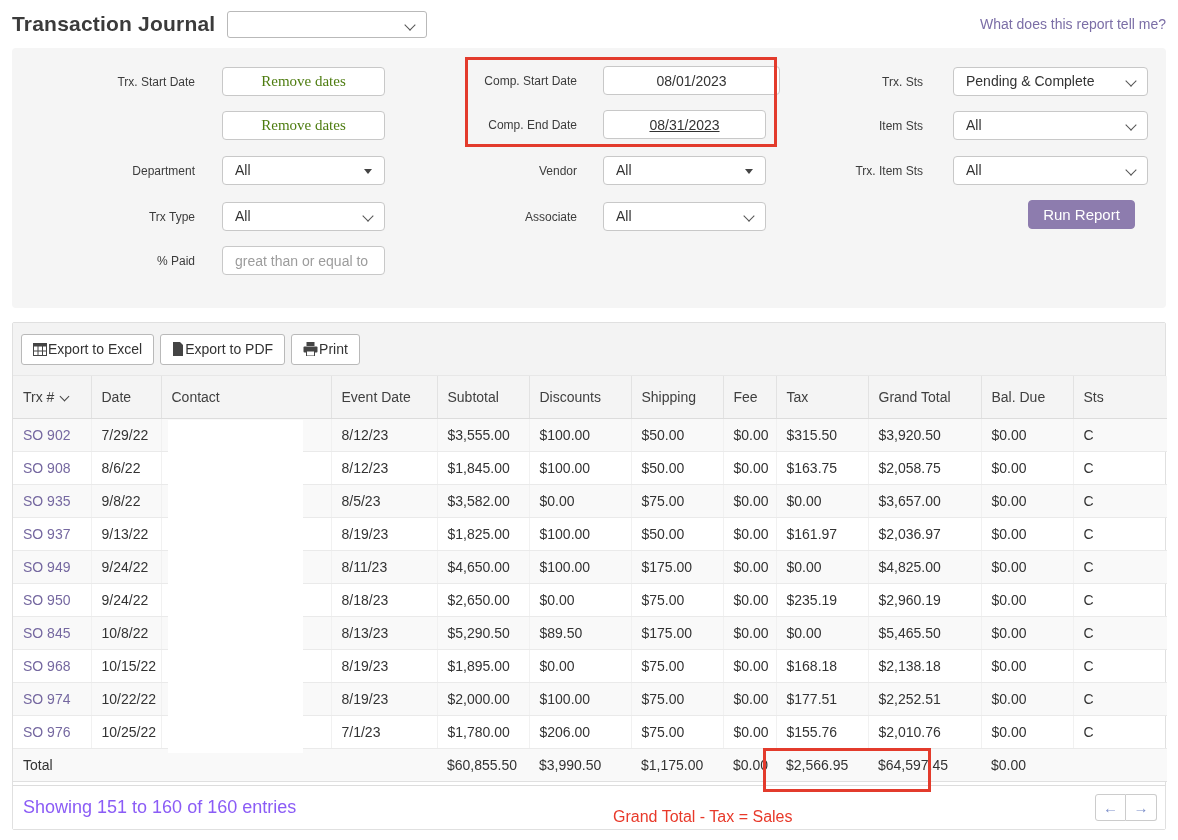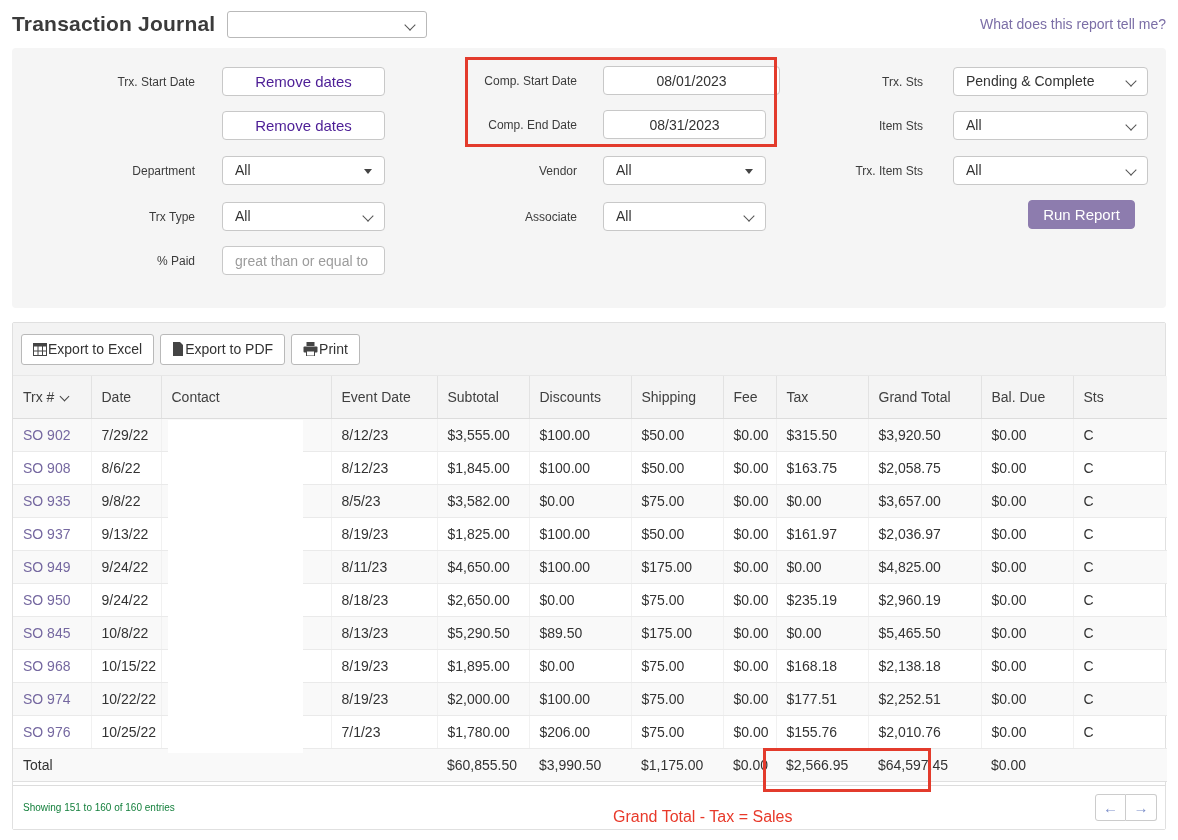--- a/index.html
+++ b/index.html
@@ -8,21 +8,21 @@
   
   .page-header { position:absolute; left:12px; top:8px; width:1154px; height:32px; display:flex; align-items:center; }
   .page-title { font-size:21px; color:#3b3b3b; font-weight:600; margin-right:12px; letter-spacing:.2px; }
   .report-select { width:200px; height:27px; background:#fff; border:1px solid #b9b9b9; border-radius:3px; position:relative; cursor:pointer; }
   .help-link { margin-left:auto; font-size:14px; color:#7b6ea6; cursor:pointer; }
 
   
   .filter-panel { position:absolute; left:12px; top:48px; width:1154px; height:260px; background:#f5f5f5; border-radius:4px; }
   .f-label { position:absolute; height:30px; line-height:30px; font-size:12px; color:#3c3c3c; text-align:right; }
   .f-control { position:absolute; height:29px; background:#fff; border:1px solid #c8c8c8; border-radius:4px; font-size:14px; color:#333; }
-  .btn-remove { color:#4c1d95; font-size:15px; text-align:center; cursor:pointer; font-family:Liberation Sans, sans-serif; }
+  .btn-remove { color:#4d7c0f; font-size:15px; text-align:center; cursor:pointer; font-family:Liberation Serif, serif; }
   .f-select { line-height:27px; padding-left:12px; cursor:pointer; }
   .f-input { padding-left:12px; font-family:"Liberation Sans",sans-serif; }
   .f-input.center { text-align:center; padding-left:0; }
   .f-input::placeholder { color:#9c9c9c; }
   .chev { position:absolute; right:12px; top:9px; width:8px; height:8px; border-right:1.6px solid #555; border-bottom:1.6px solid #555; transform:rotate(45deg); }
   .caret { position:absolute; right:12px; top:12px; width:0; height:0; border-left:4px solid transparent; border-right:4px solid transparent; border-top:5px solid #444; }
   .run-btn { position:absolute; left:1016px; top:152px; width:107px; height:29px; background:#8d7cae; border:1px solid #8d7cae; border-radius:4px; color:#fff; font-size:15px; cursor:pointer; font-family:"Liberation Sans",sans-serif; }
   .ann-box { position:absolute; border:3px solid #e33b2c; z-index:20; pointer-events:none; }
   .ann-box.comp { left:453px; top:9px; width:312px; height:90px; }
 
@@ -39,21 +39,21 @@
   tbody td:last-child { border-right:none; }
   tbody tr:nth-child(odd) td { background:#f9f9f9; }
   .trx-link { color:#7568a0; text-decoration:none; cursor:pointer; }
   .total-row td { height:33px; padding-left:10px; background:#f9f9f9; border-top:1px solid #c9c9c9; border-bottom:1px solid #e0e0e0; color:#333; }
   .sort-chev { display:inline-block; width:7px; height:7px; border-right:1.6px solid #444; border-bottom:1.6px solid #444; transform:rotate(45deg); margin-left:7px; margin-bottom:2px; }
 
   .redaction { position:absolute; left:155px; top:97px; width:135px; height:333px; background:#fff; z-index:5; }
   .ann-box.totals { left:750px; top:425px; width:168px; height:44px; }
 
   .table-footer { position:absolute; left:0; bottom:0; width:100%; height:44px; border-top:1px solid #ddd; display:flex; align-items:center; padding:0 10px; background:#fff; }
-  .showing { font-size:10px; color:#15803d; }
+  .showing { font-size:18px; color:#8b5cf6; }
   .formula-note { position:absolute; left:600px; top:22px; font-size:16px; color:#e8392a; white-space:nowrap; }
   .pager { position:absolute; right:8px; top:8px; display:flex; }
   .pg-btn { width:31px; height:27px; border:1px solid #ccc; background:#fff; display:flex; align-items:center; justify-content:center; color:#7d8fca; font-size:15px; cursor:pointer; }
   .pg-btn.prev { border-radius:3px 0 0 3px; }
   .pg-btn.next { border-left:none; border-radius:0 3px 3px 0; }
 </style>
 </head>
 <body>
 
 <div class="page-header">
@@ -83,21 +83,21 @@
     <span class="chev"></span>
   </div>
 
   <div class="f-label" style="left:0;top:198px;width:183px">% Paid</div>
   <input class="f-control f-input" style="left: 210px; top: 198px; width: 163px;" placeholder="great than or equal to">
 
   <div class="f-label" style="left:380px;top:18px;width:185px">Comp. Start Date</div>
   <input class="f-control f-input center" style="left: 591px; top: 18px; width: 177px;" value="08/01/2023">
 
   <div class="f-label" style="left:380px;top:62px;width:185px">Comp. End Date</div>
-  <input class="f-control f-input center" style="left: 591px; top: 62px; width: 163px;" value="08/31/2023">
+  <input class="f-control f-input center" style="left: 591px; top: 62px; width: 163px; text-decoration: underline;" value="08/31/2023">
 
   <div class="f-label" style="left:380px;top:108px;width:185px">Vendor</div>
   <div class="f-control f-select" style="left:591px;top:108px;width:163px">
     <span>All</span>
     <span class="caret"></span>
   </div>
 
   <div class="f-label" style="left:380px;top:154px;width:185px">Associate</div>
   <div class="f-control f-select" style="left:591px;top:154px;width:163px">
     <span>All</span>

